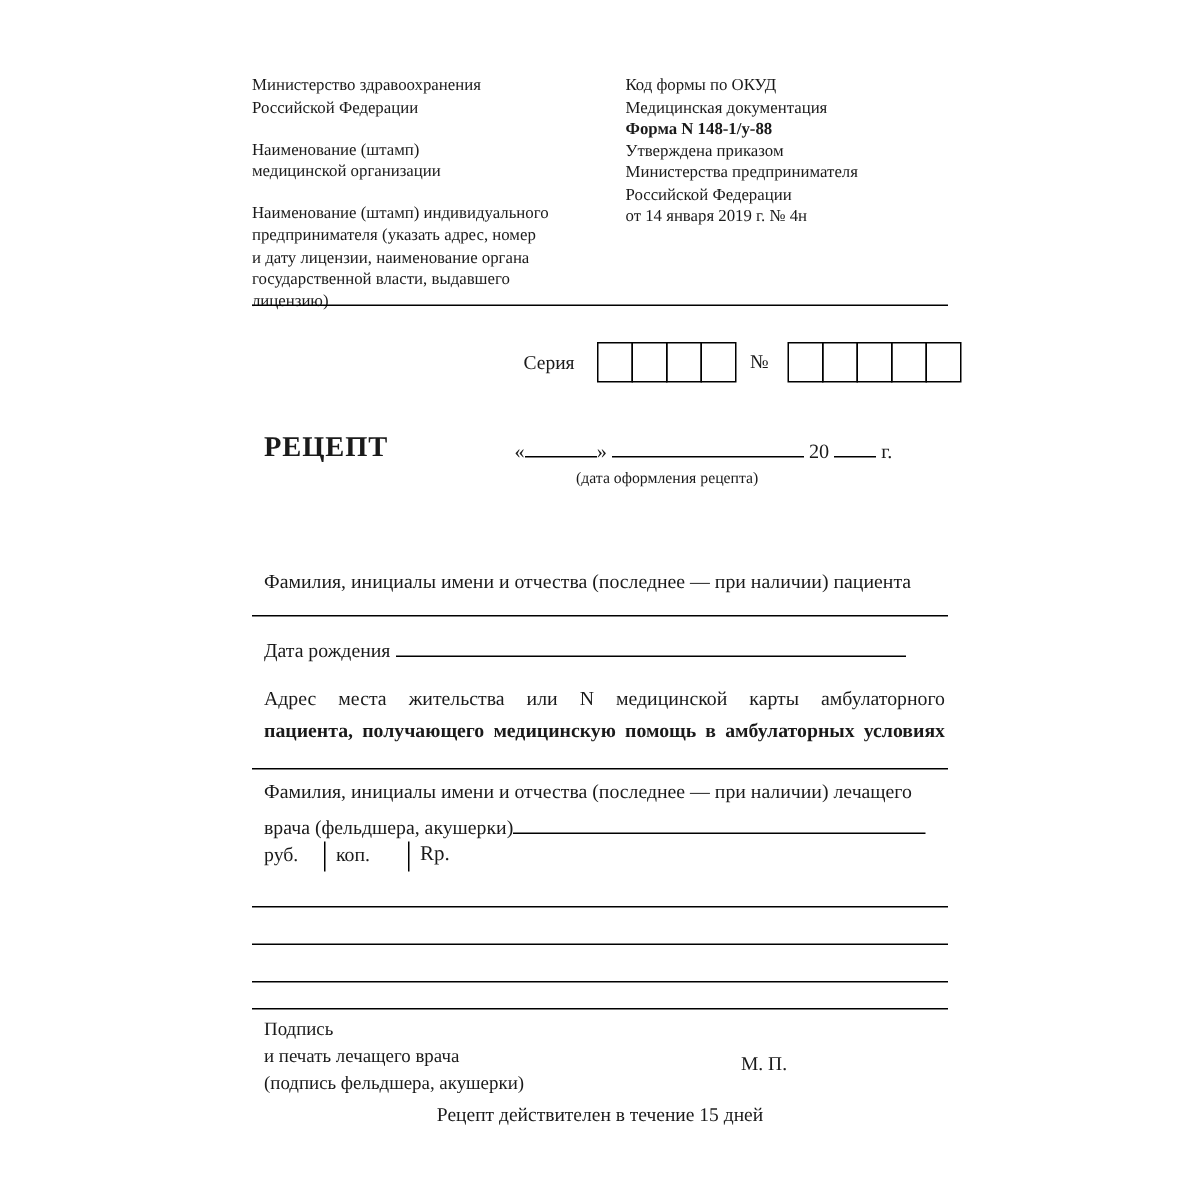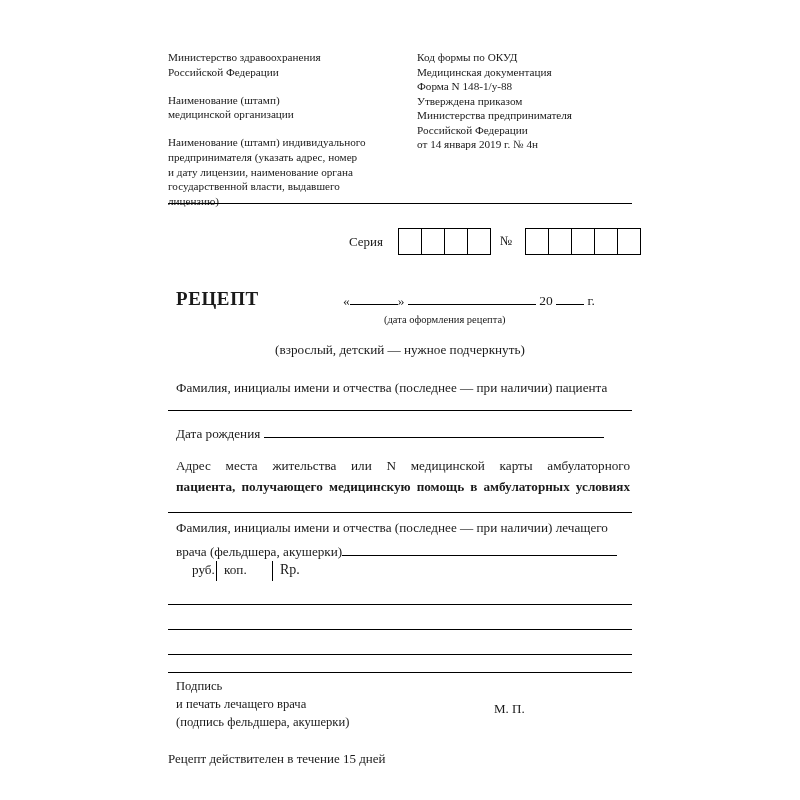--- a/index.html
+++ b/index.html
@@ -41,21 +41,21 @@
     font-size: 11.2px;
     line-height: 1.32;
   }
   .hdr-right {
     width: 215px;
     font-size: 11.2px;
     line-height: 1.32;
   }
   .blk { margin-bottom: 13px; }
   .blk:last-child { margin-bottom: 0; }
-  .bold { font-weight: normal; }
+  .bold { font-weight: bold; }
   .tight { line-height: 1.3; }
 
   .rule-top {
     position: absolute;
     left: 168px;
     top: 203px;
     width: 464px;
     height: 1px;
     background: #000;
   }
@@ -167,21 +167,21 @@
   .line { position: absolute; left: 168px; width: 464px; height: 1px; background: #000; }
 
   
   .rub-row {
     position: absolute;
     left: 168px;
     top: 562px;
     width: 464px;
     font-size: 13.2px;
   }
-  .rub-label { position: absolute; left: 8px; top: 0; margin-left: 16px; }
+  .rub-label { position: absolute; left: 8px; top: 0; }
   .kop-label { position: absolute; left: 56px; top: 0; }
   .rp-label  { position: absolute; left: 112px; top: 0; font-size: 14px; }
   .vsep {
     position: absolute;
     width: 1px;
     background: #000;
     height: 20px;
     top: -1px;
   }
 
@@ -194,22 +194,22 @@
     font-size: 12.6px;
     line-height: 1.42;
   }
   .footer-left { position: absolute; left: 8px; top: 0; }
   .mp { position: absolute; left: 326px; top: 22px; font-size: 13px; text-align: center; }
   .valid {
     position: absolute;
     left: 168px;
     top: 735px;
     width: 464px;
+    text-align: center;
     font-size: 13px;
-    margin-top: 16px;
   }
 </style>
 </head>
 <body>
 
 <div class="page">
 
   <div class="sheet">
     <div class="header">
       <div class="hdr-left">
@@ -259,21 +259,20 @@
     <div class="date-line">
       <span>«</span><span class="u u-sm"></span><span>»</span>
       <span class="u u-md"></span>
       <span>20</span>
       <span class="u u-xs"></span>
       <span>г.</span>
     </div>
     <div class="date-caption">(дата оформления рецепта)</div>
   </div>
 
-  <div class="adult-child">(взрослый, детский — нужное подчеркнуть)</div>
 
   <div class="row" style="top:378px;">
     <div class="field-text">Фамилия, инициалы имени и отчества (последнее — при наличии) пациента</div>
   </div>
   <div class="line" style="top:410px;"></div>
 
   <div class="row" style="top:424px;">
     <div class="field-text">
       <span>Дата  рождения</span>
       <span class="inline-line" style="width:340px;"></span>

